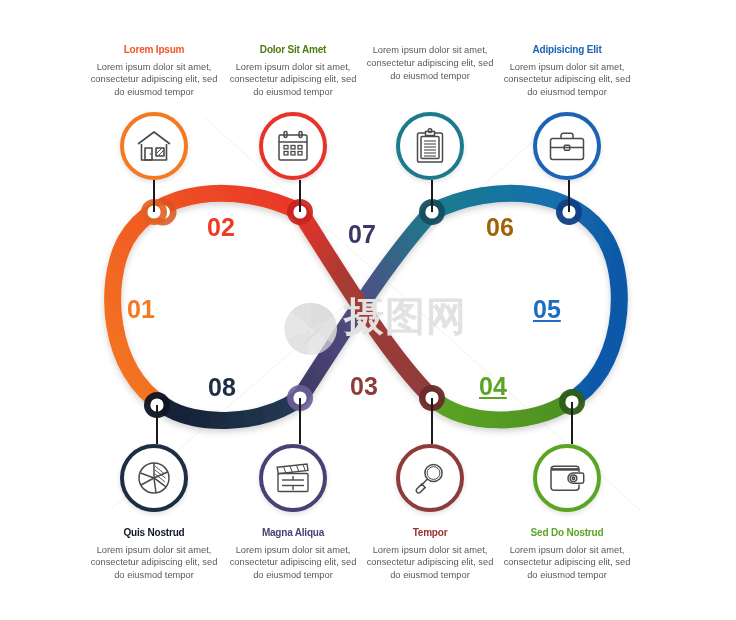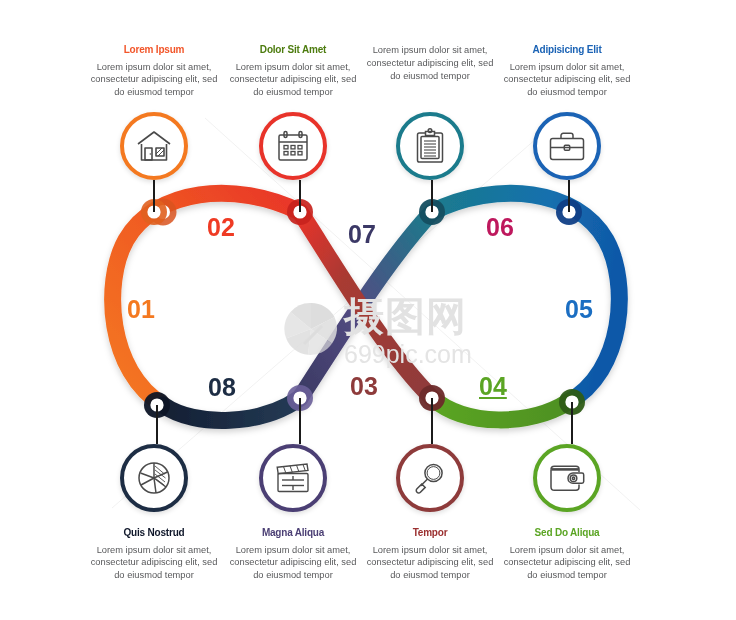--- a/index.html
+++ b/index.html
@@ -275,29 +275,28 @@
         <path d="M29 3 A26 26 0 0 1 52.5 17 L29 29 Z"></path>
         <path d="M52.5 17 A26 26 0 0 1 50 43.5 L29 29 Z" opacity="0.85"></path>
         <path d="M50 43.5 A26 26 0 0 1 26 54.8 L29 29 Z" opacity="0.7"></path>
         <path d="M26 54.8 A26 26 0 0 1 4.2 38.5 L29 29 Z" opacity="0.85"></path>
         <path d="M4.2 38.5 A26 26 0 0 1 8.5 12 L29 29 Z" opacity="0.72"></path>
         <path d="M8.5 12 A26 26 0 0 1 29 3 L29 29 Z" opacity="0.9"></path>
       </g>
       <path d="M22 44 L40 26" stroke="#dddddd" stroke-width="3" fill="none"></path>
     </svg>
     <div class="wm-text">摄图网</div>
-    <div class="wm-sub">699pic.com</div>
   </div>
 
   <div class="num" id="n01" style="color: rgb(244, 121, 32); left: 127px; top: 297px;">01</div>
   <div class="num" id="n02" style="color: rgb(239, 59, 36); left: 207px; top: 215px;">02</div>
   <div class="num" id="n03" style="color: rgb(142, 59, 59); left: 350px; top: 374px;">03</div>
   <div class="num" id="n04" style="color: rgb(91, 165, 36); left: 479px; top: 374px; text-decoration: underline;">04</div>
-  <div class="num" id="n05" style="color: rgb(27, 110, 194); left: 565px; top: 297px;">05</div>
-  <div class="num" id="n06" style="color: #be185d; left: 486px; top: 215px;">06</div>
+  <div class="num" id="n05" style="color: rgb(27, 110, 194); left: 533px; top: 297px; text-decoration: underline;">05</div>
+  <div class="num" id="n06" style="color: #a16207; left: 486px; top: 215px;">06</div>
   <div class="num" id="n07" style="color: rgb(59, 56, 102); left: 348px; top: 222px;">07</div>
   <div class="num" id="n08" style="color: rgb(29, 45, 68); left: 208px; top: 375px;">08</div>
 
   <div class="stem" style="left:153px;top:180px;height:32px;"></div>
   <div class="stem" style="left:299px;top:180px;height:32px;"></div>
   <div class="stem" style="left:431px;top:180px;height:32px;"></div>
   <div class="stem" style="left:568px;top:180px;height:32px;"></div>
 
   <div class="stem" style="left:156px;top:405px;height:39px;"></div>
   <div class="stem" style="left:299px;top:398px;height:46px;"></div>
@@ -485,21 +484,21 @@
   <div class="caption cap-bot cap-c3">
     <p class="title" id="b3" style="color: rgb(155, 48, 48);">Tempor</p>
     <p class="body">
       <span>Lorem ipsum dolor sit amet,</span><br>
       <span>consectetur adipiscing elit, sed</span><br>
       <span>do eiusmod tempor</span>
     </p>
   </div>
 
   <div class="caption cap-bot cap-c4">
-    <p class="title" id="b4" style="color: rgb(91, 165, 36);">Sed Do Aliqua</p>
+    <p class="title" id="b4" style="color: rgb(91, 165, 36);">Sed Do Nostrud</p>
     <p class="body">
       <span>Lorem ipsum dolor sit amet,</span><br>
       <span>consectetur adipiscing elit, sed</span><br>
       <span>do eiusmod tempor</span>
     </p>
   </div>
 
 </div>
 
 </body></html>

